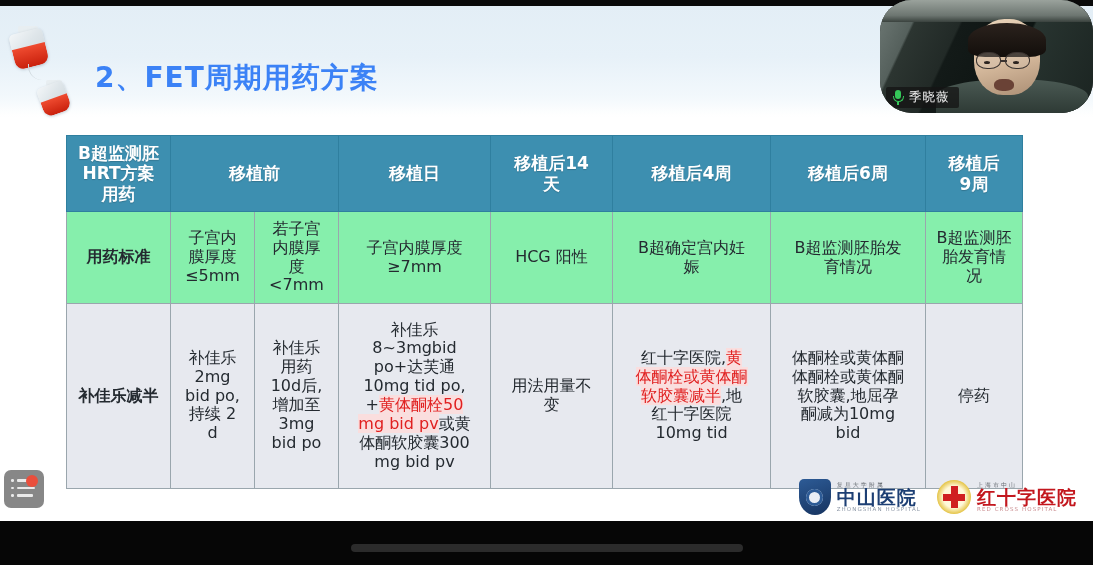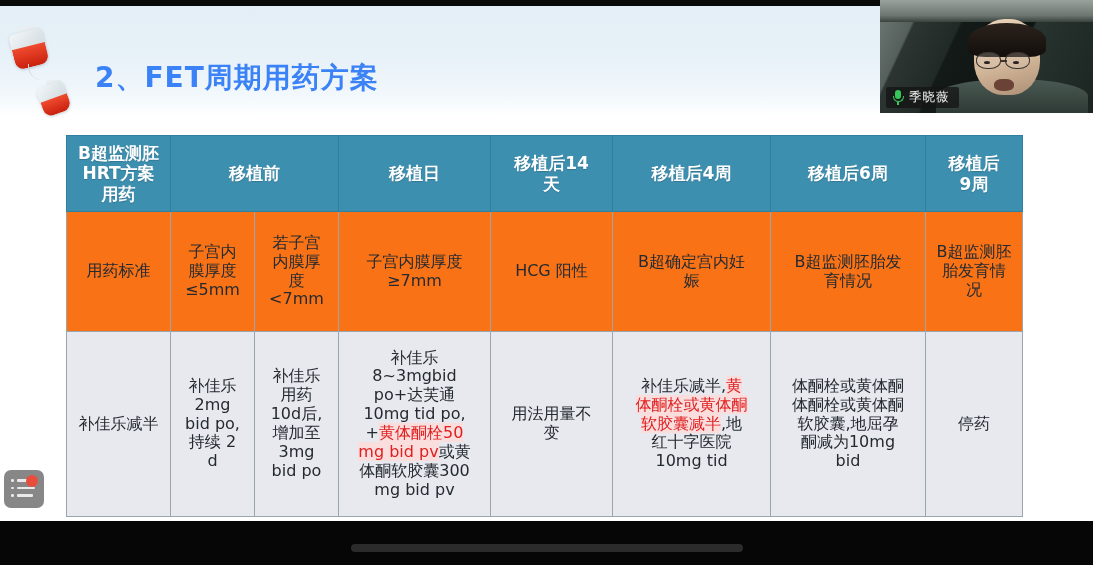--- a/index.html
+++ b/index.html
@@ -89,32 +89,32 @@
   #drug-table thead th {
     background: #3d8fb0;
     color: #ffffff;
     font-weight: bold;
     font-size: 17px;
     height: 76px;
     text-shadow: 0 1px 1px rgba(0,0,0,.18);
     border-color: #2f7f9f;
   }
   .row-standard td {
-    background: #f97316;
+    background: #86efac;
     color: #242a30;
     font-size: 16px;
-    height: 120px;
+    height: 92px;
   }
   .row-dose td {
     background: #e7e9ef;
     color: #242a30;
     font-size: 16px;
     height: 185px;
   }
-  .cell-label { font-size: 16px !important; }
+  .cell-label { font-size: 16px !important; font-weight: bold; }
   .hl-bg { color: #e02020; background: #fadede; }
 
   
   #logos {
     position: absolute;
     right: 16px; bottom: 6px;
     display: flex;
     align-items: center;
     gap: 16px;
   }
@@ -156,20 +156,21 @@
   .redcross-badge::before { left: 50%; top: 6px; width: 7px; height: 22px; margin-left: -3.5px; }
   .redcross-badge::after  { top: 50%; left: 6px; height: 7px; width: 22px; margin-top: -3.5px; }
 
   
   #webcam {
     position: absolute;
     right: 0; top: 0;
     width: 213px; height: 113px;
     overflow: hidden;
     background: #1a1a18;
+    border-radius: 32px;
   }
   #cam-wall {
     position: absolute; inset: 0;
     background:
       linear-gradient(115deg, #6f7a76 0%, #55605c 16%, #2c3531 17%, #222a27 34%,
                       #131a18 35%, #0d1412 62%, #283430 63%, #1b2421 100%);
   }
   #cam-ceiling {
     position: absolute; left: 0; top: 0; width: 100%; height: 22px;
     background: linear-gradient(to bottom,#9aa29c,#6d7671 70%,#3a423e 100%);
@@ -425,40 +426,58 @@
             <span>体酮软胶囊300</span><br>
             <span>mg bid pv</span>
           </td>
 
           <td>
             <span>用法用量不</span><br>
             <span>变</span>
           </td>
 
           <td>
-            <span>补佳乐减半,</span><span class="hl-bg">黄</span><br>
+            <span>红十字医院,</span><span class="hl-bg">黄</span><br>
             <span class="hl-bg">体酮栓或黄体酮</span><br>
             <span class="hl-bg">软胶囊减半</span><span>,地</span><br>
             <span>红十字医院</span><br>
             <span>10mg tid</span>
           </td>
 
           <td>
             <span>体酮栓或黄体酮</span><br>
             <span>体酮栓或黄体酮</span><br>
             <span>软胶囊,地屈孕</span><br>
             <span>酮减为10mg</span><br>
             <span>bid</span>
           </td>
 
           <td>停药</td>
         </tr>
       </tbody>
     </table>
 
+    <div id="logos">
+      <div class="logo-unit zs">
+        <div class="shield"></div>
+        <div class="logo-text">
+          <span class="logo-sup">复旦大学附属</span>
+          <span class="logo-main">中山医院</span>
+          <span class="logo-sub">ZHONGSHAN HOSPITAL</span>
+        </div>
+      </div>
+      <div class="logo-unit rc">
+        <div class="redcross-badge"></div>
+        <div class="logo-text">
+          <span class="logo-sup">上海市中山</span>
+          <span class="logo-main">红十字医院</span>
+          <span class="logo-sub">RED CROSS HOSPITAL</span>
+        </div>
+      </div>
+    </div>
   </div>
 
   <div id="webcam">
     <div id="cam-wall"></div>
     <div id="cam-ceiling"></div>
     <div id="cam-person">
       <div id="cam-shoulders"></div>
       <div id="cam-face"></div>
       <div id="cam-hair"></div>
       <div class="cam-glass" id="cam-glass-l"></div>

